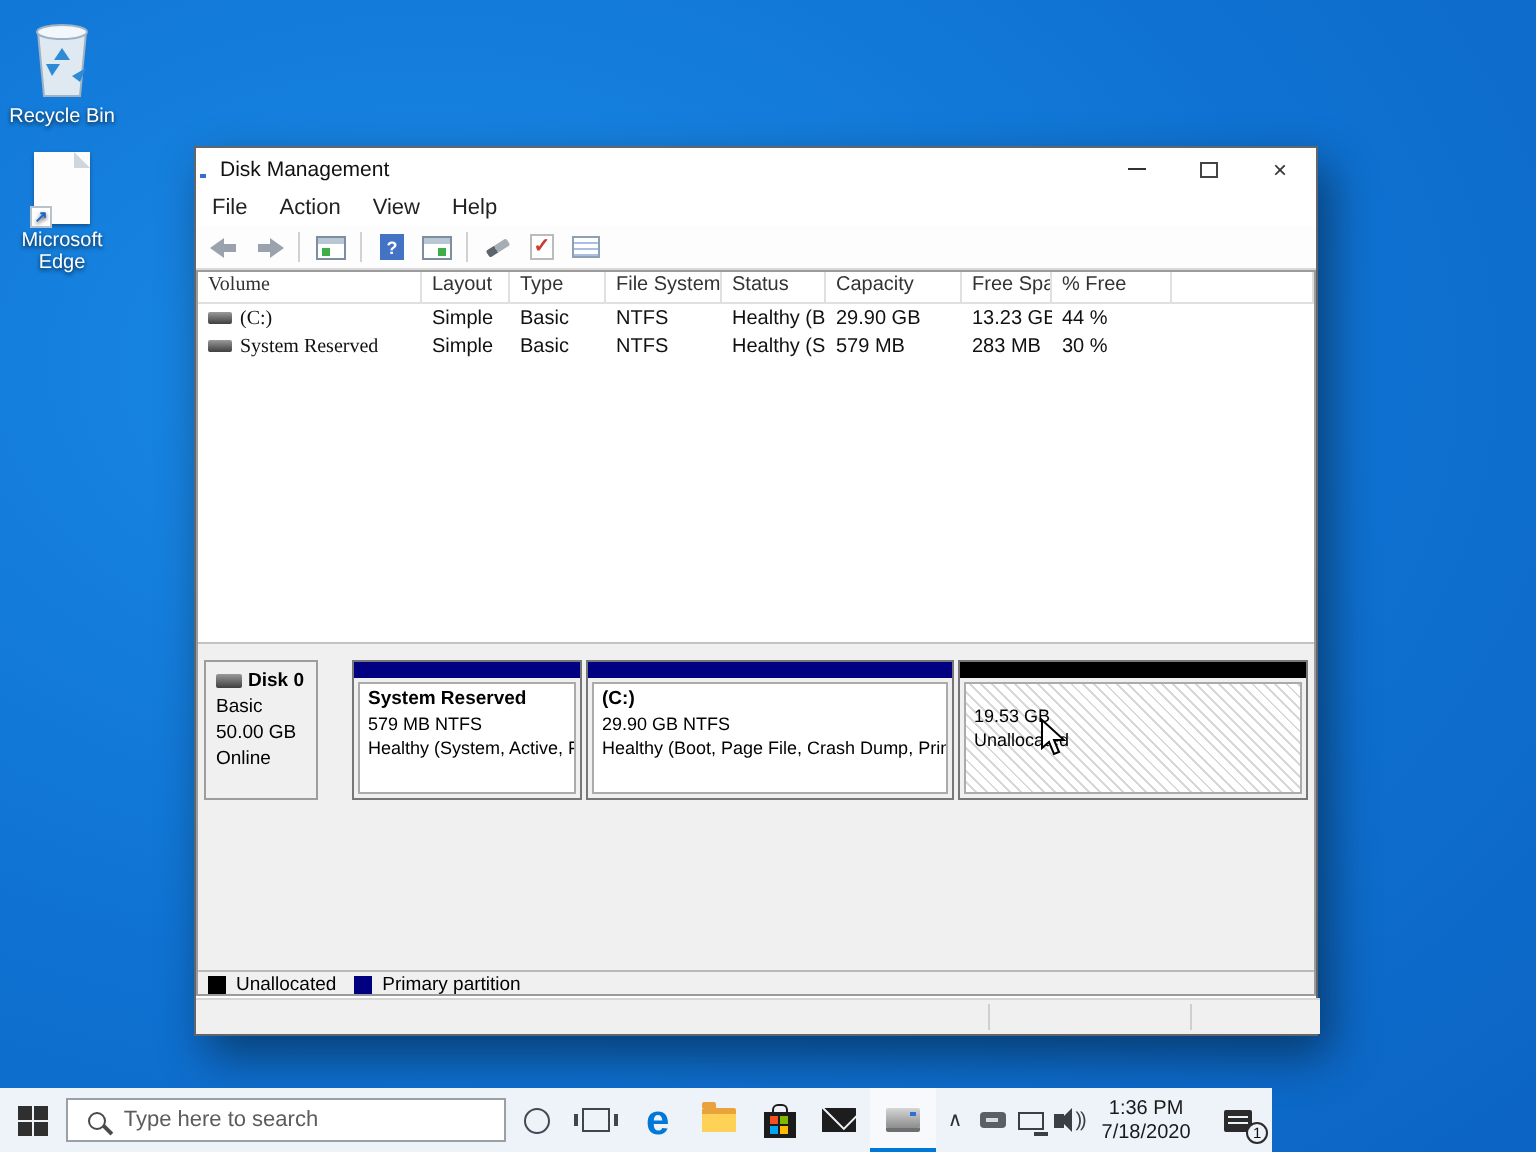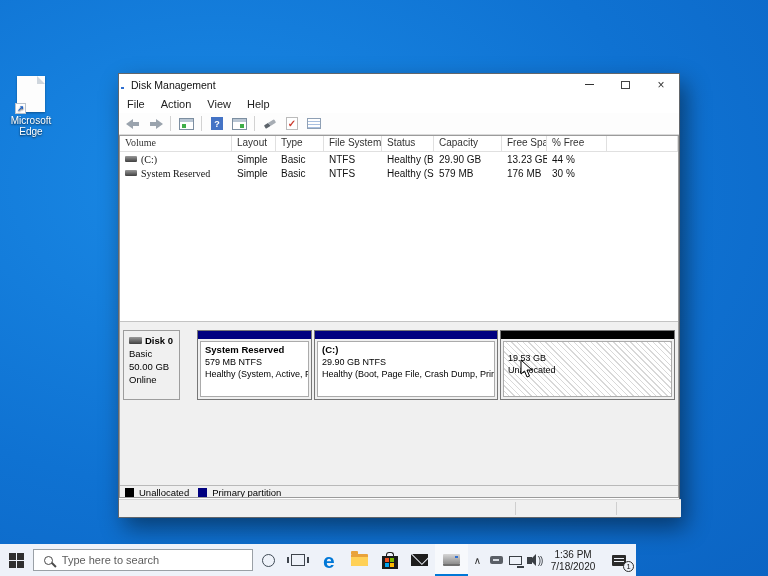--- a/index.html
+++ b/index.html
@@ -14,21 +14,21 @@
   .desk-icon .glyph { margin:0 auto 3px; }
   .bin-svg { display:block; margin:0 auto; }
   .edge-page { position:relative; width:28px; height:36px; background:#fdfdfd; margin:0 auto;
     box-shadow:0 1px 2px rgba(0,0,0,.35); }
   .edge-page::after { content:''; position:absolute; top:0; right:0; width:8px; height:8px;
     background:#cfd6dd; clip-path:polygon(0 0, 100% 100%, 0 100%); }
   .shortcut-badge { position:absolute; left:-2px; bottom:-2px; width:11px; height:11px; background:#fff;
     border:1px solid #b9c2cc; font-size:8px; line-height:9px; color:#1e62c9; font-weight:bold; }
 
   
-  #win { position:absolute; left:118px; top:73px; width:562px; height:445px; background:#fff;
+  #win { position:absolute; left:97px; top:73px; width:562px; height:445px; background:#fff;
     border:1px solid #62666b; box-shadow:6px 10px 22px rgba(0,0,0,.45); font-size:10px; color:#000; }
   .titlebar { position:absolute; left:0; top:0; width:100%; height:21px; background:#fff;
     display:flex; align-items:center; }
   .titlebar .app-ico { margin:0 5px 0 7px; }
   .title-text { font-size:10.5px; color:#111; }
   .caption-btns { margin-left:auto; display:flex; height:100%; }
   .cap-btn { width:36px; height:100%; display:flex; align-items:center; justify-content:center; }
   .min-glyph { width:9px; height:1px; background:#333; }
   .max-glyph { width:9px; height:8px; border:1px solid #444; }
   .close-glyph { font-size:12px; color:#333; line-height:1; }
@@ -159,20 +159,32 @@
   .notif-bubble { position:relative; width:14px; height:11px; background:#2b2b2b; border-radius:1px; }
   .notif-bubble::before { content:''; position:absolute; left:2px; top:3px; width:10px; height:1.5px; background:#eef2f9; box-shadow:0 3px 0 #eef2f9; }
   .notif-badge { position:absolute; right:2px; bottom:4px; width:11px; height:11px; border-radius:50%;
     background:#eef2f9; border:1px solid #2b2b2b; font-size:7.5px; line-height:9px; text-align:center; color:#111; }
 </style>
 </head>
 <body>
 
 <div id="desktop">
 
+  <div class="desk-icon" style="left:2px; top:8px;">
+    <div class="glyph">
+      <svg class="bin-svg" width="36" height="42" viewBox="0 0 36 42">
+        <path d="M6 8 L30 8 L27 40 L9 40 Z" fill="#dfe9f2" stroke="#9fb2c4" stroke-width="1"></path>
+        <ellipse cx="18" cy="8" rx="12.5" ry="3.5" fill="#f2f7fb" stroke="#9fb2c4" stroke-width="1"></ellipse>
+        <path d="M18 16 l4 6 h-8 Z" fill="#2f8ad6"></path>
+        <path d="M13 30 l-3-6 7 0 Z" fill="#2f8ad6"></path>
+        <path d="M23 30 l7-4 -3 7 Z" fill="#2f8ad6"></path>
+      </svg>
+    </div>
+    <div>Recycle Bin</div>
+  </div>
 
   <div class="desk-icon" style="left:2px; top:76px;">
     <div class="glyph">
       <div class="edge-page">
         <span class="shortcut-badge">↗</span>
       </div>
     </div>
     <div>Microsoft Edge</div>
   </div>
 
@@ -268,21 +280,21 @@
       <div class="lv-row" style="top:30px;">
         <div class="cell c0 vol-cell">
             <span class="drive-glyph"></span>
             <span>System Reserved</span>
           </div>
         <div class="cell c1">Simple</div>
         <div class="cell c2">Basic</div>
         <div class="cell c3">NTFS</div>
         <div class="cell c4">Healthy (S...</div>
         <div class="cell c5">579 MB</div>
-        <div class="cell c6">176 MB</div>
+        <div class="cell c6">283 MB</div>
         <div class="cell c7">30 %</div>
       </div>
 
       <div class="graph-pane">
         <div class="disk-row">
           <div class="disk-label">
             <div class="dname">
                 <span class="drive-glyph"></span>
                 <span>Disk 0</span>
               </div>

